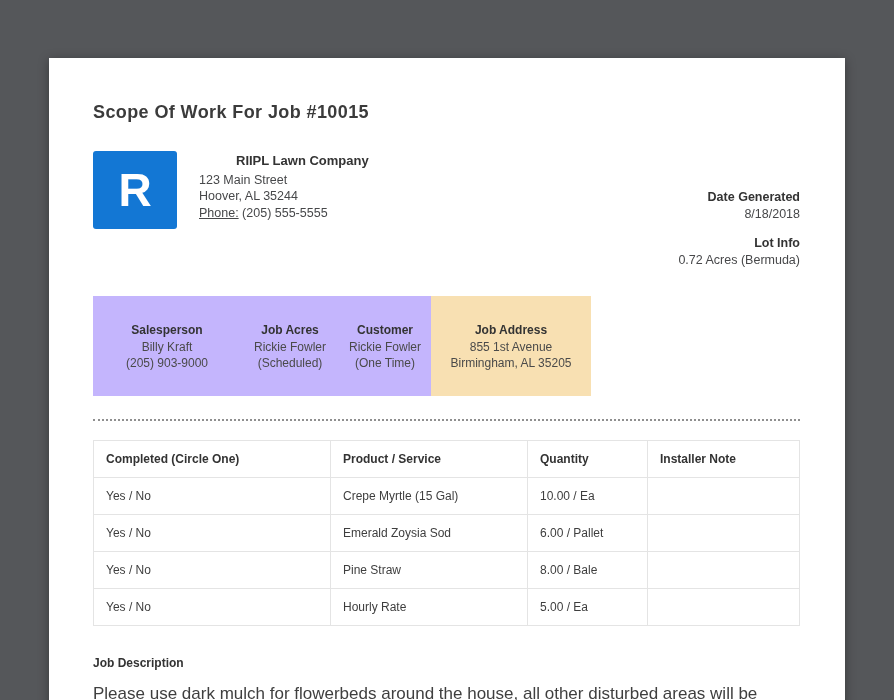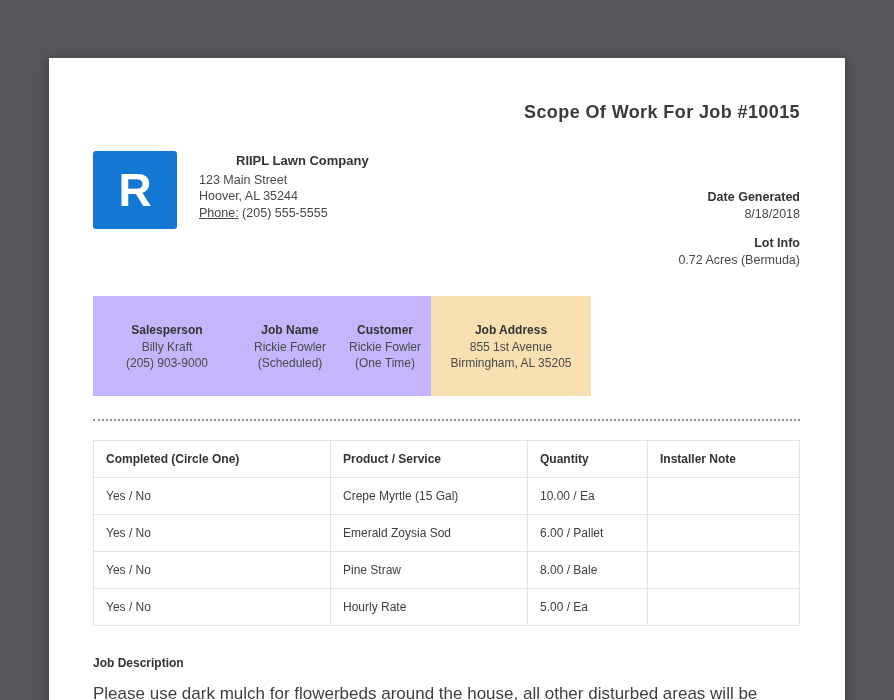--- a/index.html
+++ b/index.html
@@ -13,21 +13,21 @@
     left: 49px;
     top: 58px;
     width: 796px;
     height: 940px;
     background: #ffffff;
     box-shadow: 0 2px 10px rgba(0,0,0,0.35);
     padding: 44px 45px 40px 44px;
     color: #3e3e3e;
   }
   .doc-title {
-    text-align: right;
+    text-align: left;
     font-size: 18px;
     font-weight: bold;
     letter-spacing: 0.4px;
     color: #3b3b3b;
     margin-bottom: 28px;
   }
   .header-row { display: flex; align-items: flex-start; }
   .logo {
     width: 84px; height: 78px;
     background: #1377d4;
@@ -146,21 +146,21 @@
       </div>
     </div>
 
     <div class="info-bar">
       <div class="info-col c1">
         <div class="info-label">Salesperson</div>
         <div>Billy Kraft</div>
         <div>(205) 903-9000</div>
       </div>
       <div class="info-col c2">
-        <div class="info-label">Job Name</div>
+        <div class="info-label">Job Acres</div>
         <div>Rickie Fowler</div>
         <div>(Scheduled)</div>
       </div>
       <div class="info-col c3">
         <div class="info-label">Customer</div>
         <div>Rickie Fowler</div>
         <div>(One Time)</div>
       </div>
       <div class="info-col c4 highlight">
         <div class="info-label">Job Address</div>

